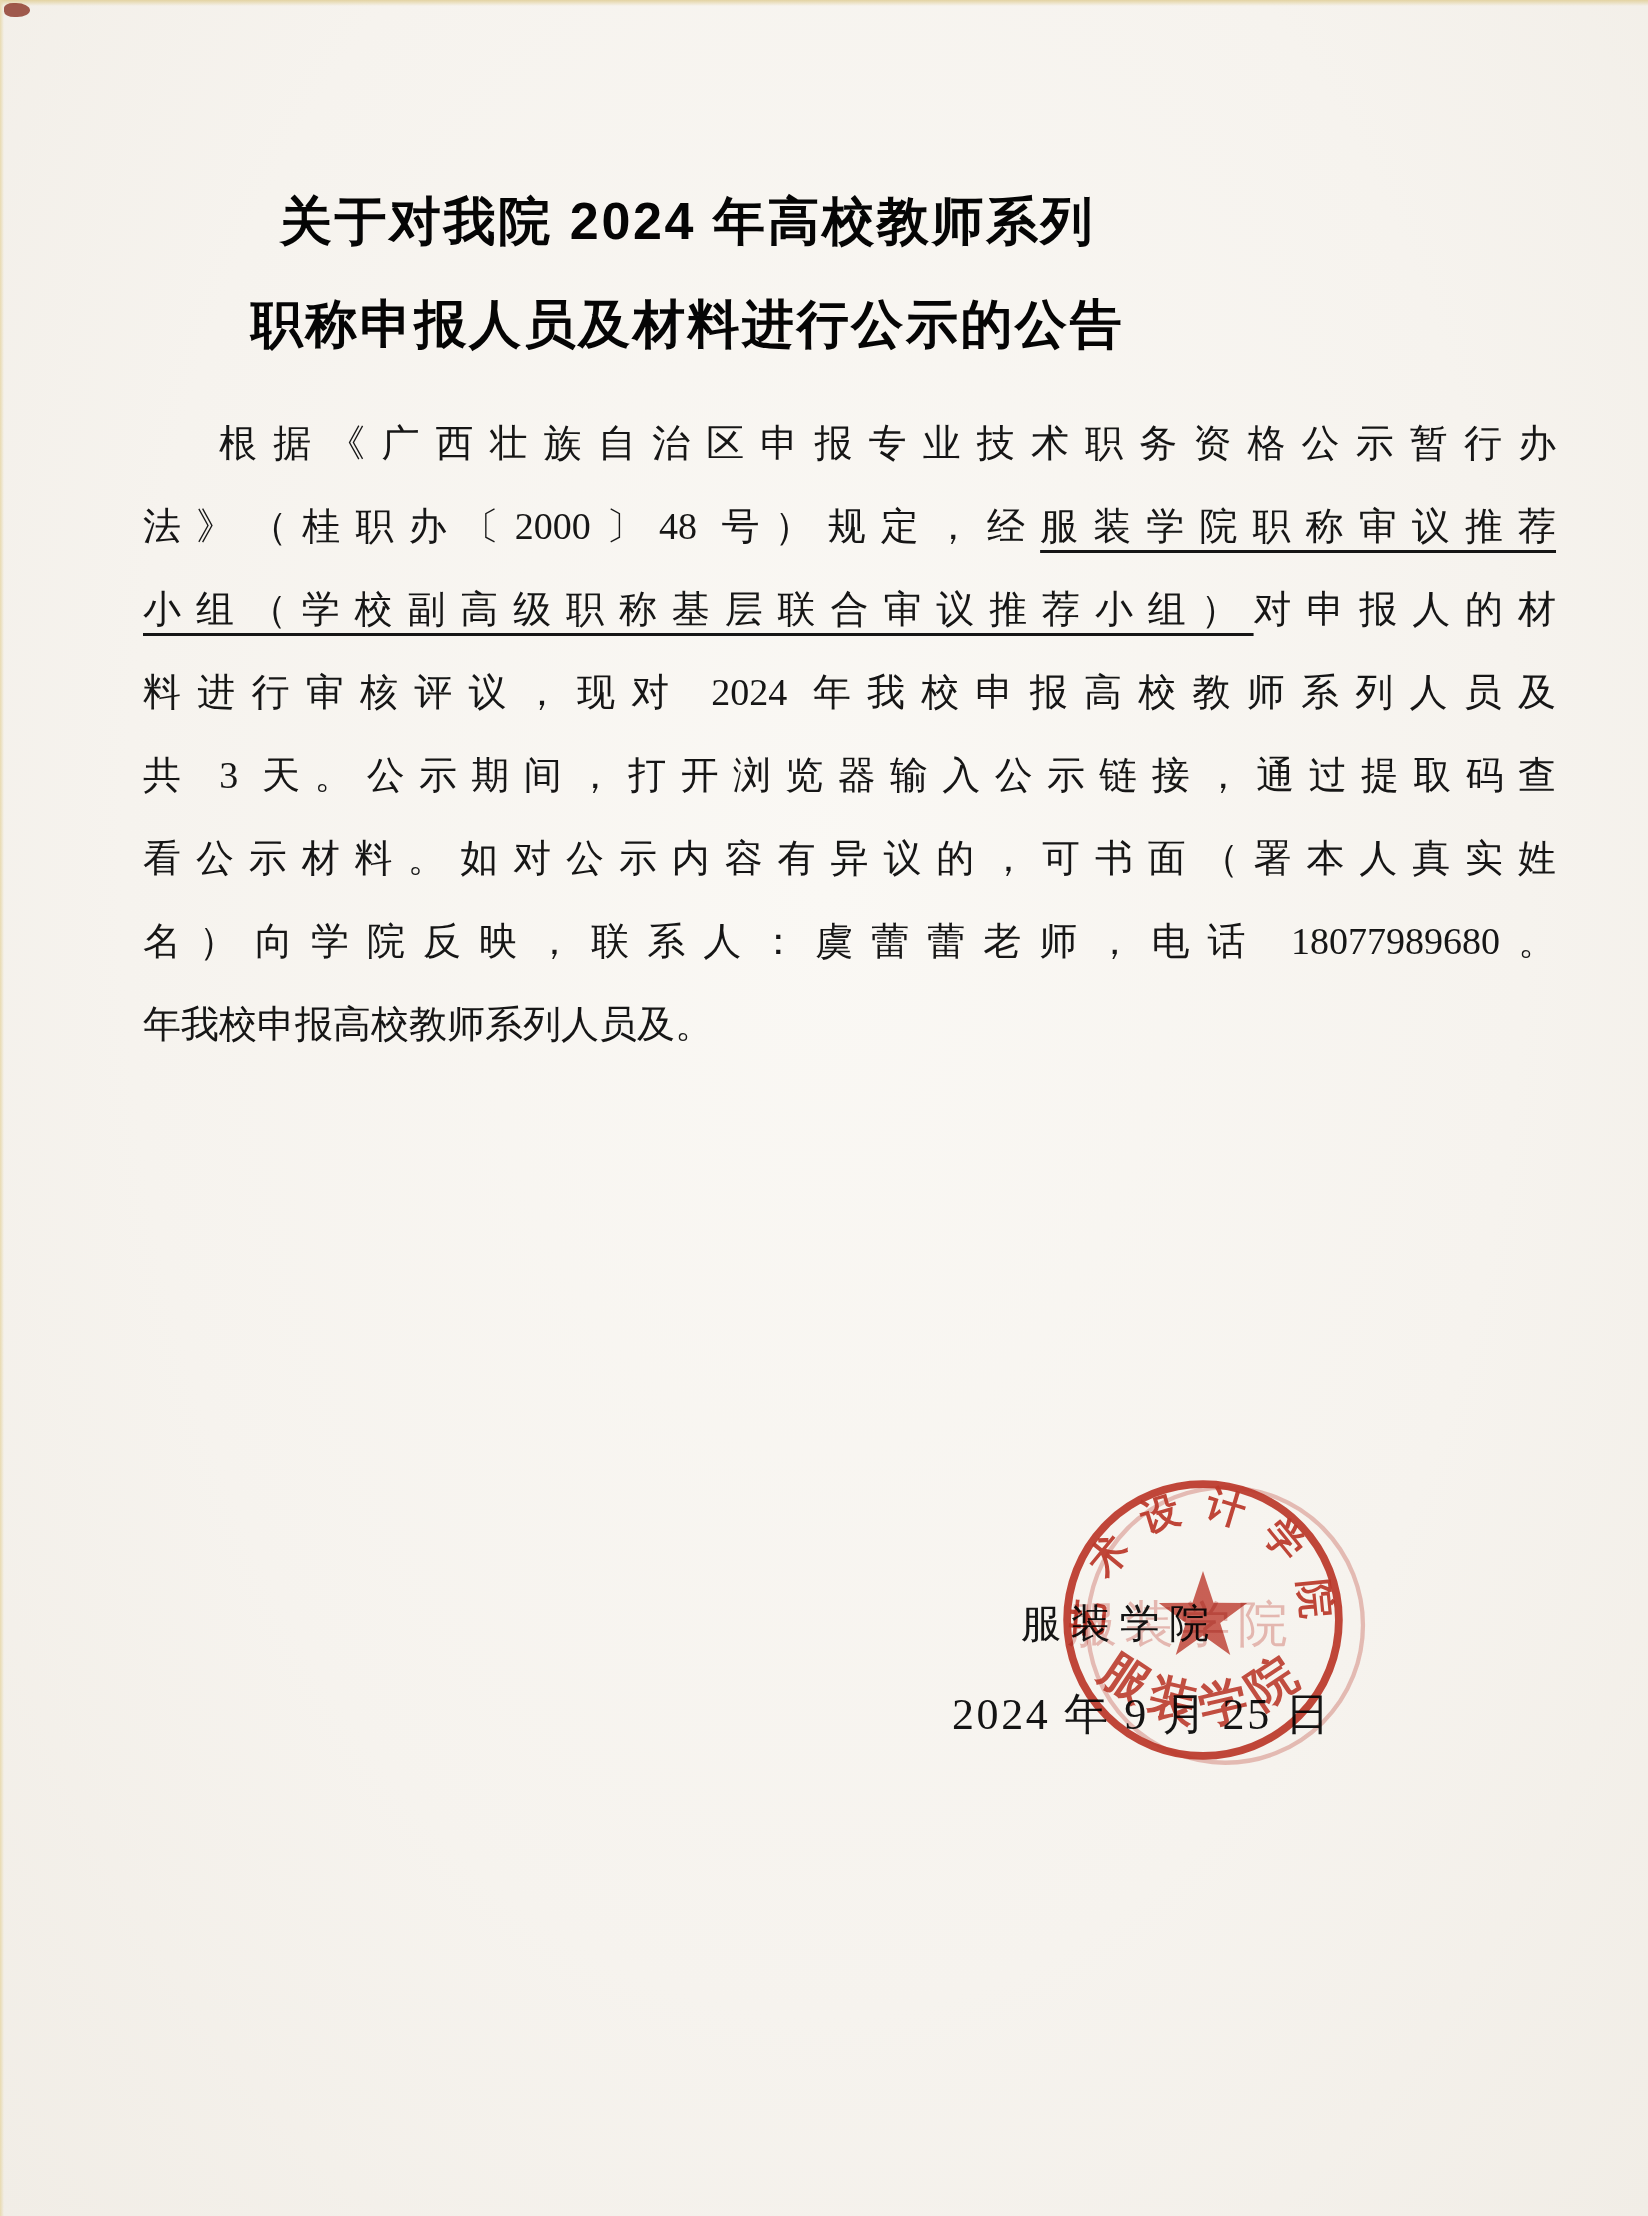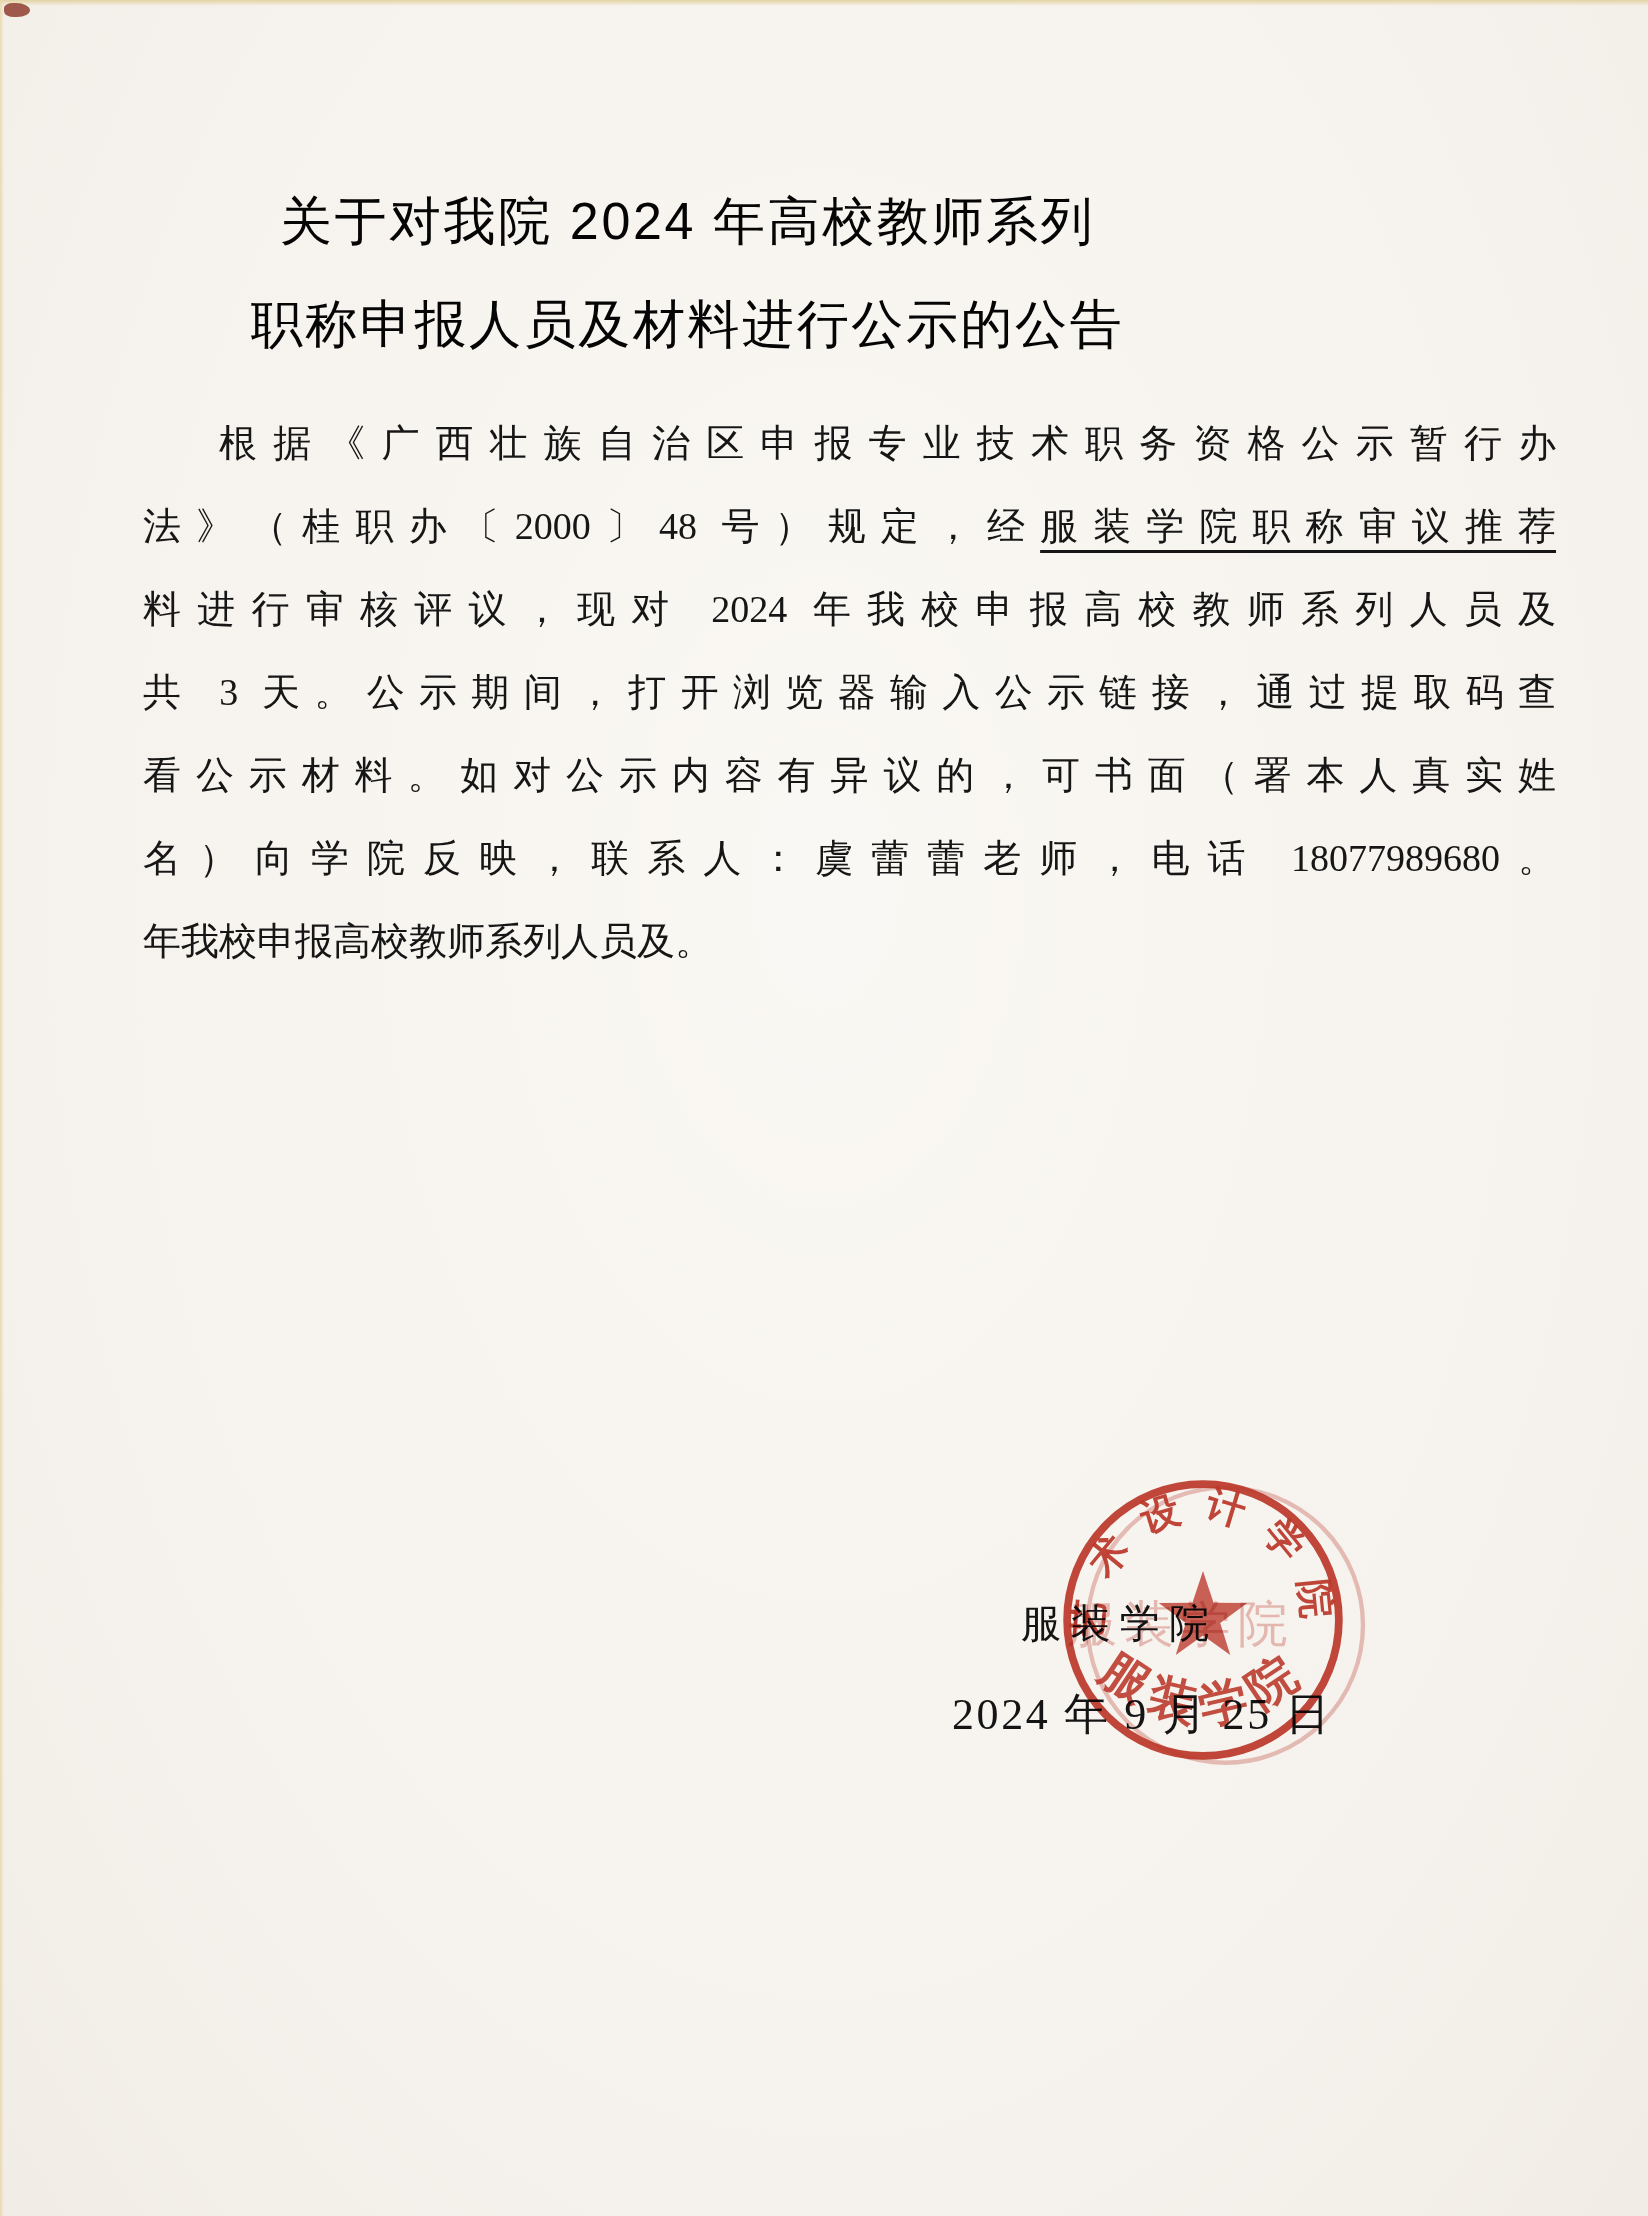--- a/index.html
+++ b/index.html
@@ -18,21 +18,21 @@
     background:linear-gradient(#e3d3a2,rgba(227,211,162,0));}
   .scan-edge-left{position:absolute;left:0;top:0;width:4.3px;height:100%;
     background:linear-gradient(90deg,#e8dab0,rgba(232,218,176,0));}
   .scan-speck{position:absolute;left:4.3px;top:3.4px;width:26px;height:13.7px;
     background:#8a3324;border-radius:40% 60% 55% 45%;opacity:.8;}
 
   .title-block{
     position:absolute;left:129px;top:170px;width:1117px;
     text-align:center;
     font-family:"Liberation Sans","DejaVu Sans",sans-serif;
-    font-weight:400;
+    font-weight:700;
     font-size:52px;line-height:103px;
     letter-spacing:2.6px;
     color:#050505;
   }
 
   .body-block{
     position:absolute;left:143px;top:402px;width:1413px;
     font-size:38px;line-height:83px;
     color:#161616;
   }
@@ -82,20 +82,21 @@
   <div class="scan-speck"></div>
 
   <div class="title-block">
     <div>关于对我院 2024 年高校教师系列</div>
     <div>职称申报人员及材料进行公示的公告</div>
   </div>
 
   <div class="body-block">
       <div class="body-line just ind"><span>根据《广西壮族自治区申报专业技术职务资格公示暂行办</span></div>
       <div class="body-line just"><span>法》（桂职办〔2000〕48 号）规定，经</span><span class="ul">服装学院职称审议推荐</span></div>
+      <div class="body-line just"><span class="ul">小组（学校副高级职称基层联合审议推荐小组）</span><span>对申报人的材</span></div>
       <div class="body-line just"><span>料进行审核评议，现对 2024 年我校申报高校教师系列人员及</span></div>
       <div class="body-line just"><span>共 3 天。公示期间，打开浏览器输入公示链接，通过提取码查</span></div>
       <div class="body-line just"><span>看公示材料。如对公示内容有异议的，可书面（署本人真实姓</span></div>
       <div class="body-line just"><span>名）向学院反映，联系人：虞蕾蕾老师，电话 18077989680。</span></div>
       <div class="body-line"><span>年我校申报高校教师系列人员及。</span></div>
     </div>
 
 
   <div class="seal-ghost-text">服装学院</div>
 

